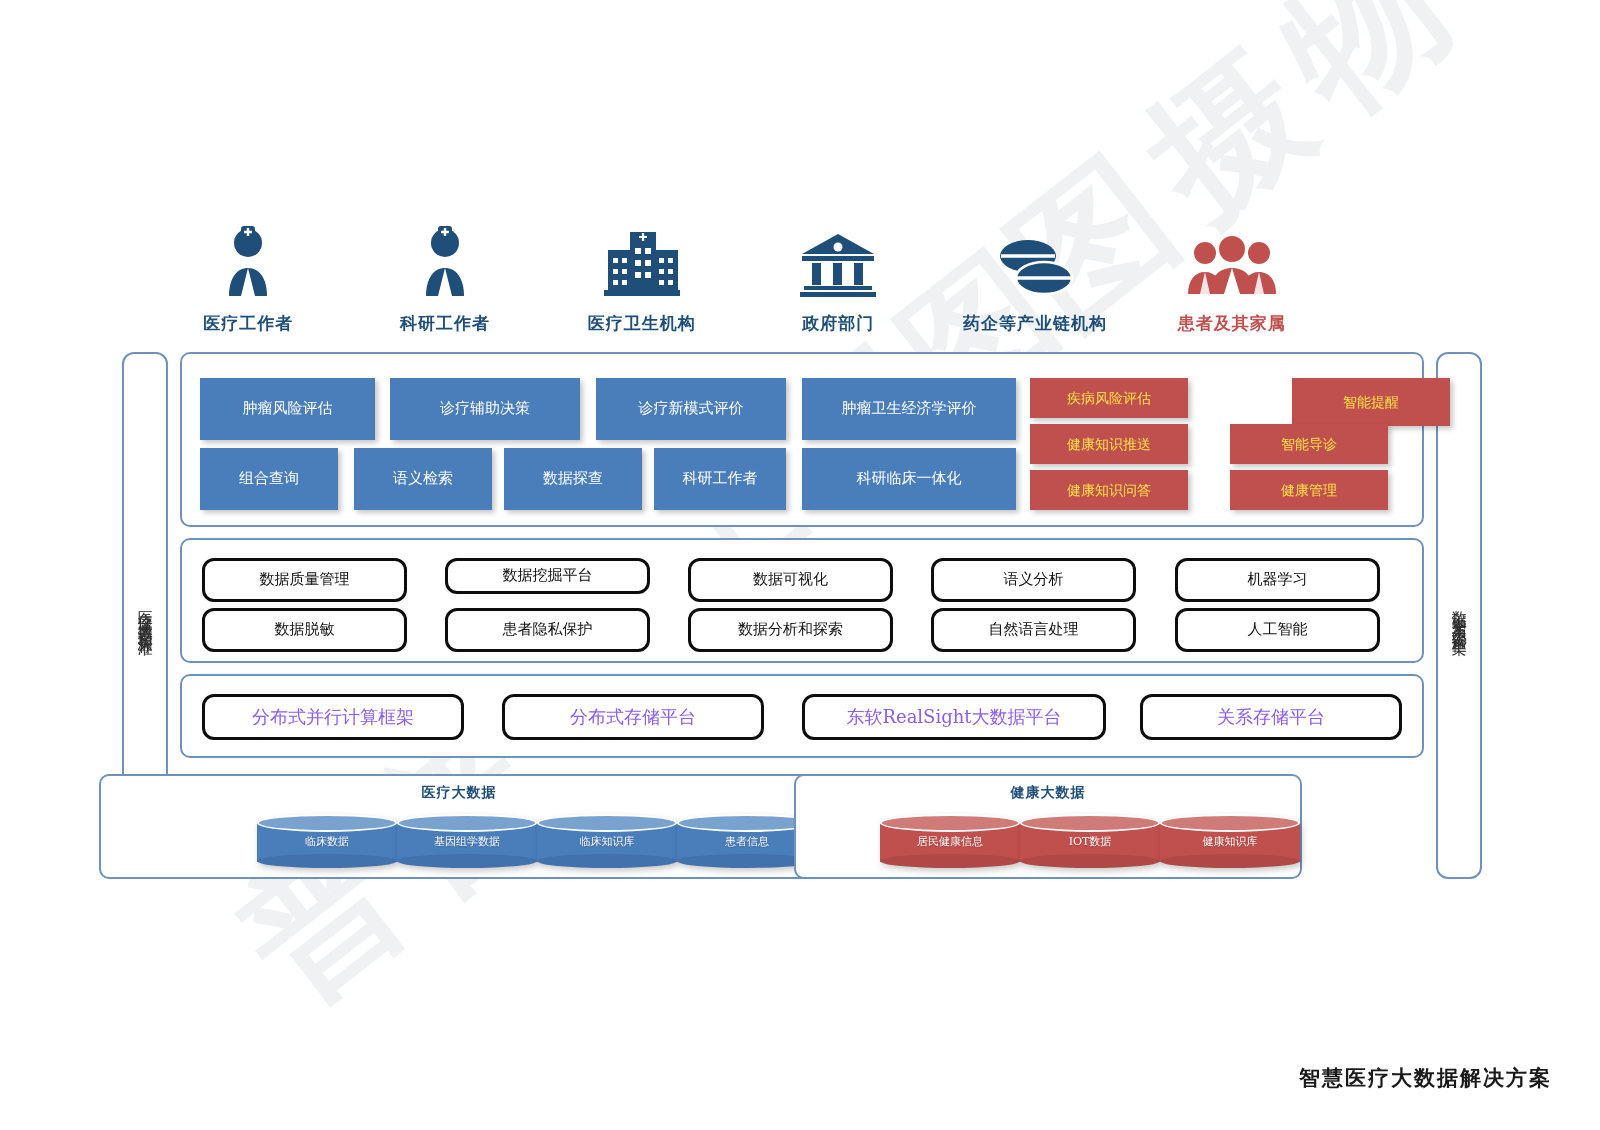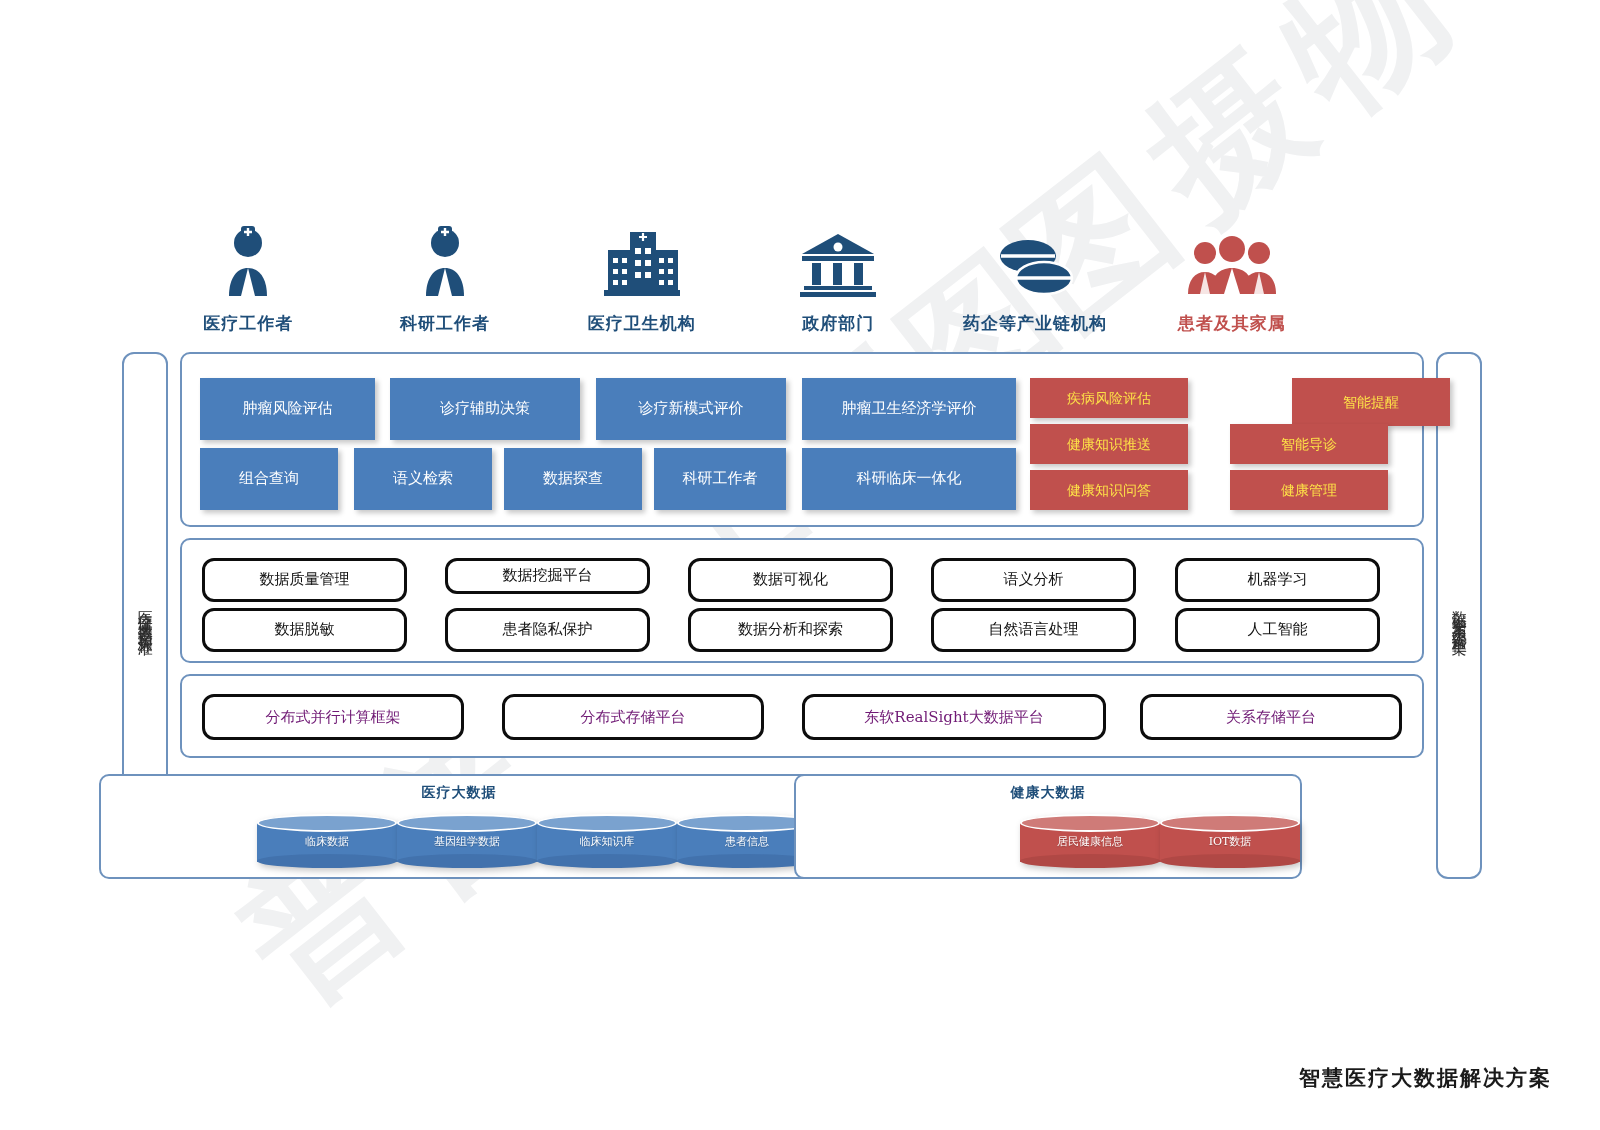--- a/index.html
+++ b/index.html
@@ -102,21 +102,21 @@
     font-size:15px;color:#111;
     display:flex;align-items:center;justify-content:center;
     box-sizing:border-box;text-align:center;line-height:1.15;
   }
 
   
   .pbox{
     position:absolute;
     border:3px solid #0d0d0d;border-radius:12px;background:#fff;
     font-family:"DejaVu Serif","Liberation Serif",serif;
-    font-size:15px;color:#701a75;
+    font-size:18px;color:#8b5cf6;
     display:flex;align-items:center;justify-content:center;
     box-sizing:border-box;text-align:left;
   }
 
   
   .data-zone{position:absolute;left:58px;top:774px;width:1244px;height:105px;z-index:2;}
   .dgroup{
     position:absolute;top:0;height:105px;
     border:2.5px solid #6e92bd;border-radius:10px;background:#fff;
     box-sizing:border-box;
@@ -385,18 +385,24 @@
         <div class="bot"></div>
         <div class="top"></div>
         <div class="lbl">居民健康信息</div>
       </div>
       <div class="cyl red">
         <div class="body"></div>
         <div class="bot"></div>
         <div class="top"></div>
         <div class="lbl">IOT数据</div>
       </div>
+      <div class="cyl red">
+        <div class="body"></div>
+        <div class="bot"></div>
+        <div class="top"></div>
+        <div class="lbl">健康知识库</div>
+      </div>
     </div>
   </div>
 
 </div>
 
 <div class="footer">智慧医疗大数据解决方案</div>
 
 </body></html>

